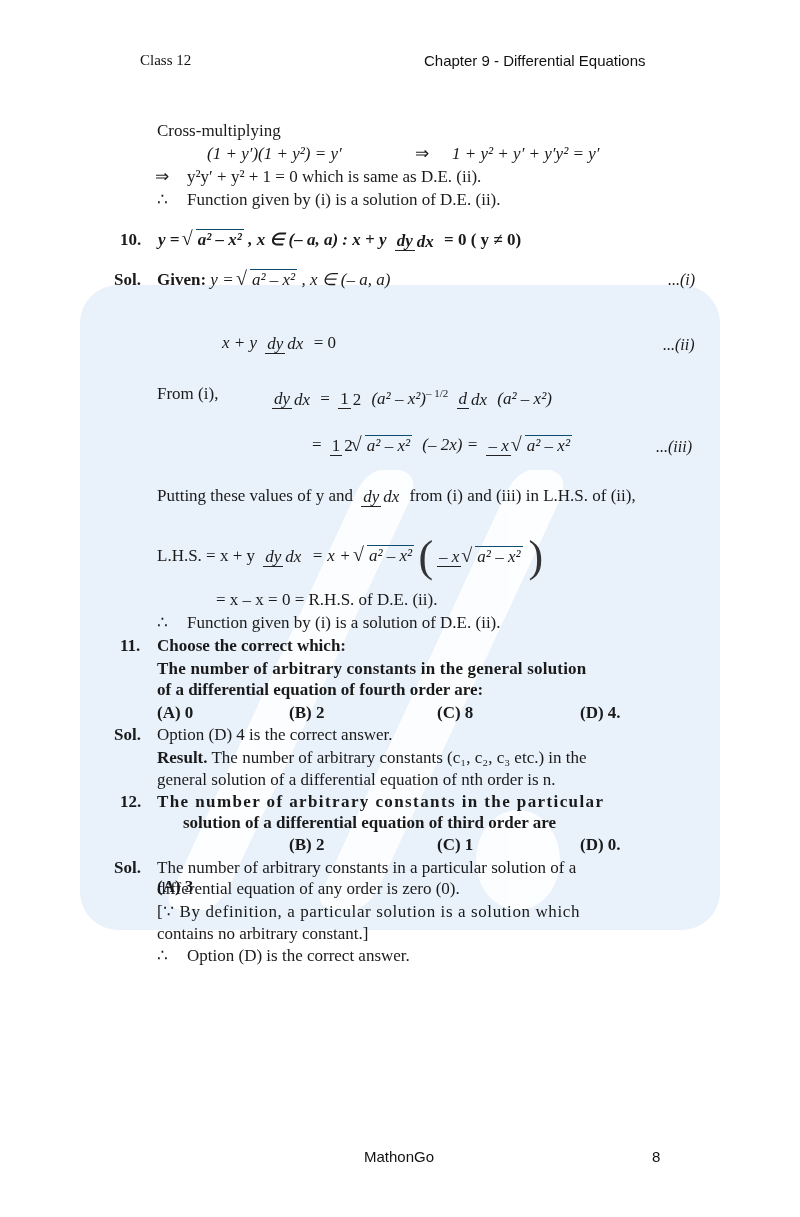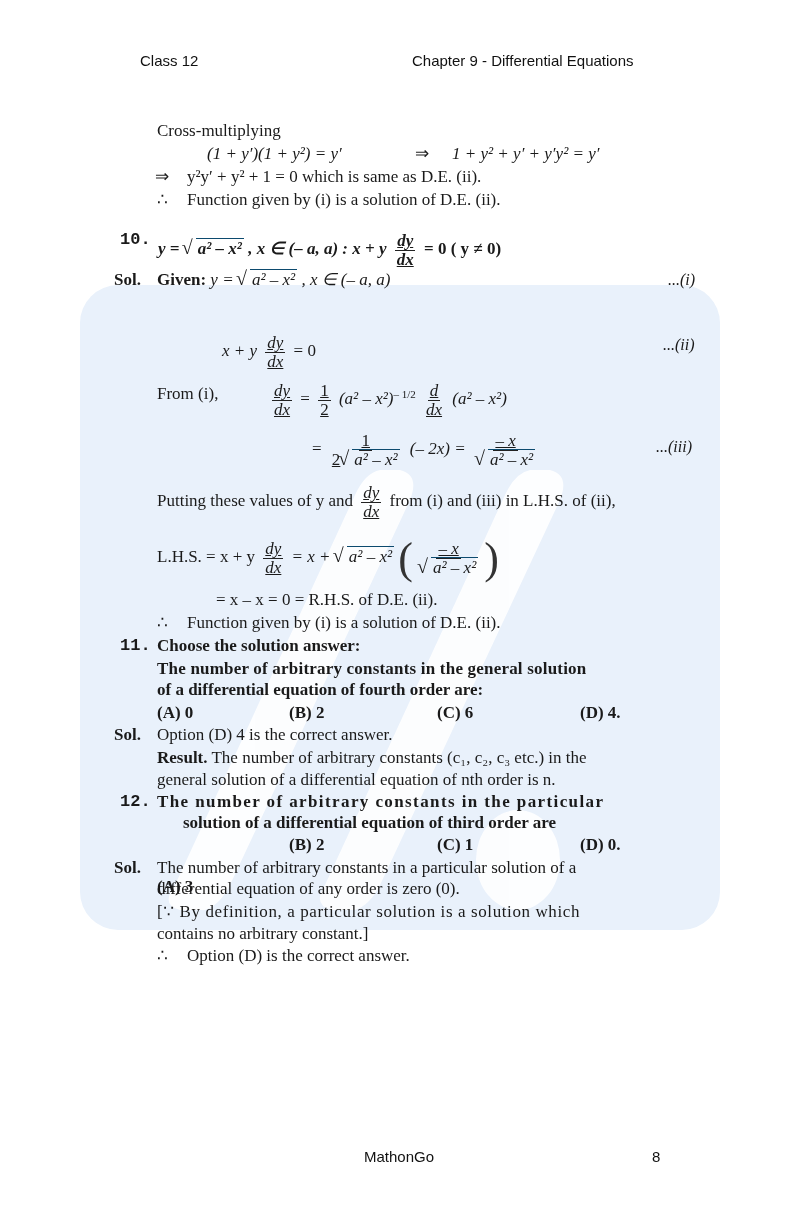--- a/index.html
+++ b/index.html
@@ -11,41 +11,41 @@
                      font-size: 15px; color: #111; }
 
   .wm-box { position: absolute; left: 80px; top: 285px; width: 640px; height: 645px;
             background: #e9f1fb; border-radius: 38px; overflow: hidden; }
   .wm-box svg { position: absolute; left: 0; top: 0; }
 
   .line { position: absolute; font-family: "Liberation Serif", serif; font-size: 17px;
           white-space: nowrap; line-height: 20px; }
   .b { font-weight: bold; }
   .i { font-style: italic; }
-  .qnum { position: absolute; font-family: Liberation Mono, monospace; font-weight: bold; font-size: 17px; }
+  .qnum { position: absolute; font-family: Liberation Serif, serif; font-weight: bold; font-size: 17px; }
 
-  .frac { display: inline-flex; flex-direction: column; align-items: center;
-          vertical-align: middle; margin: 12px 4px; font-style: italic; line-height: 18px; text-decoration: underline; }
+  .frac { display: inline-flex; flex-direction: row; align-items: center;
+          vertical-align: middle; margin: 12px 4px; font-style: italic; line-height: 18px; }
   .frac .num { border-bottom: 1px solid #222; padding: 0 2px; }
   .frac .den { padding: 0 2px; }
   .sqrt { display: inline-block; position: relative; padding-left: 12px; }
   .sqrt::before { content: "\221A"; position: absolute; left: -2px; top: -2px; font-size: 20px; font-style: normal; }
   .sqrt .rad { border-top: 1px solid #0c4a6e; padding: 0 2px; }
   sup { font-size: 11px; }
   .bold-math { font-weight: bold; font-style: italic; }
   .tag { position: absolute; font-family: "Liberation Serif", serif; font-size: 16px; }
   .paren { font-size: 44px; font-weight: 200; vertical-align: middle; color: #333; }
 </style>
 </head>
 <body>
 
 <div class="page">
 
-  <div class="header" style="left:140px; top:52px;">Class 12</div>
-  <div class="header" style="left:412px; top:52px;">Chapter 9 - Differential Equations</div>
+  <div class="header" style="left:140px; top:52px;font-family:Liberation Serif, serif;">Class 12</div>
+  <div class="header" style="left:424px; top:52px;">Chapter 9 - Differential Equations</div>
 
   <div class="wm-box">
     <svg width="640" height="645" viewBox="0 0 640 645">
       <g fill="#ffffff" opacity="0.9">
         <path d="M 95 600 Q 80 620 100 625 L 125 625 Q 140 620 150 600 L 330 215 Q 340 190 320 185 L 300 185 Q 285 188 275 210 Z"></path>
         <path d="M 245 600 Q 232 620 252 625 L 275 625 Q 290 620 300 600 L 480 215 Q 490 190 470 185 L 450 185 Q 435 188 425 210 Z"></path>
         <path d="M 400 560 Q 390 590 410 598 Q 430 604 445 585 L 455 570 L 470 560 Z" opacity="0.0"></path>
         <ellipse cx="438" cy="575" rx="42" ry="50"></ellipse>
       </g>
     </svg>
@@ -145,26 +145,26 @@
     <span class="paren">(</span><span class="frac">
         <span class="num">– x</span>
         <span class="den"><span class="sqrt"><span class="rad">a² – x²</span></span></span>
       </span><span class="paren">)</span>
   </div>
   <div class="line" style="left:216px; top:590px;">= x – x = 0 = R.H.S. of D.E. (ii).</div>
   <div class="line" style="left:157px; top:613px;">∴</div>
   <div class="line" style="left:187px; top:613px;">Function given by (i) is a solution of D.E. (ii).</div>
 
   <div class="qnum" style="left:120px; top:636px;">11.</div>
-  <div class="line b" style="left:157px; top:636px;">Choose the solution answer:</div>
+  <div class="line b" style="left:157px; top:636px;">Choose the correct which:</div>
   <div class="line b" style="left:157px; top:659px; letter-spacing:0.2px;">The number of arbitrary constants in the general solution</div>
   <div class="line b" style="left:157px; top:680px;">of a differential equation of fourth order are:</div>
   <div class="line b" style="left:157px; top:703px;">(A) 0</div>
   <div class="line b" style="left:289px; top:703px;">(B) 2</div>
-  <div class="line b" style="left:437px; top:703px;">(C) 6</div>
+  <div class="line b" style="left:437px; top:703px;">(C) 8</div>
   <div class="line b" style="left:580px; top:703px;">(D) 4.</div>
   <div class="line b" style="left:114px; top:725px;">Sol.</div>
   <div class="line" style="left:157px; top:725px;">Option (D) 4 is the correct answer.</div>
   <div class="line" style="left:157px; top:748px;">
     <span class="b">Result.</span>
     <span>The number of arbitrary constants (c₁, c₂, c₃ etc.) in the</span>
   </div>
   <div class="line" style="left:157px; top:770px;">general solution of a differential equation of nth order is n.</div>
 
   <div class="qnum" style="left:120px; top:792px;">12.</div>

